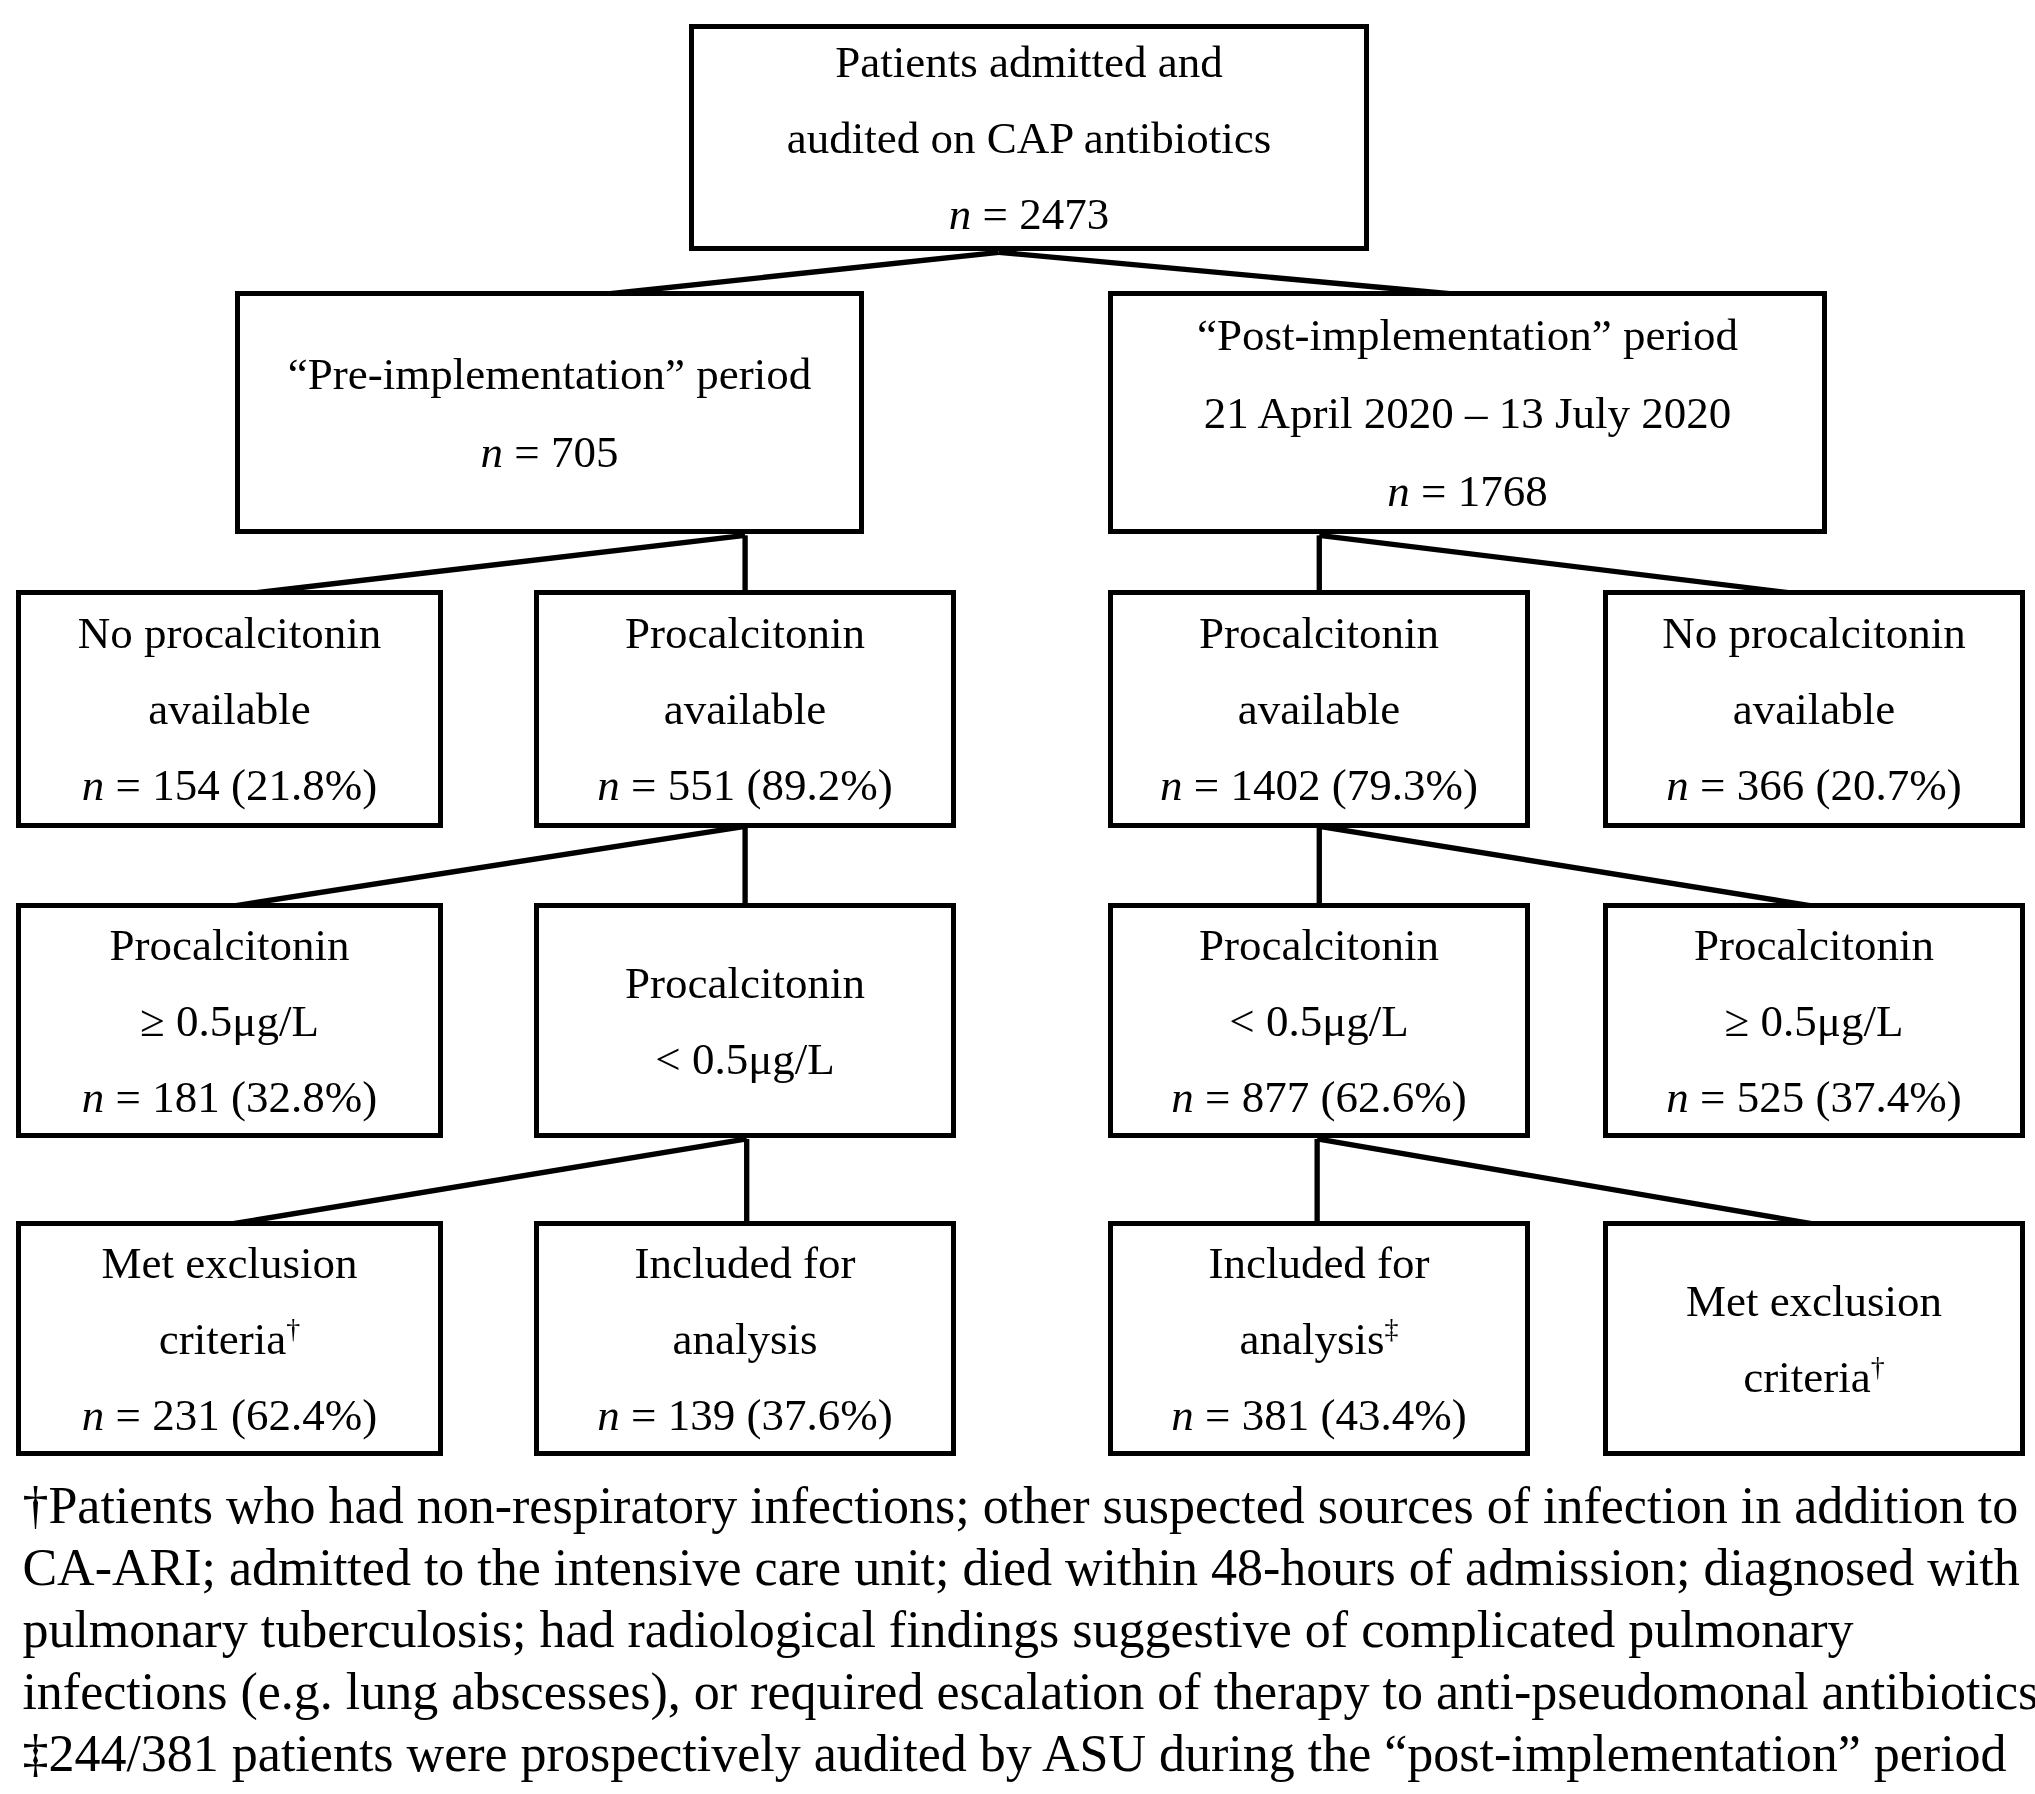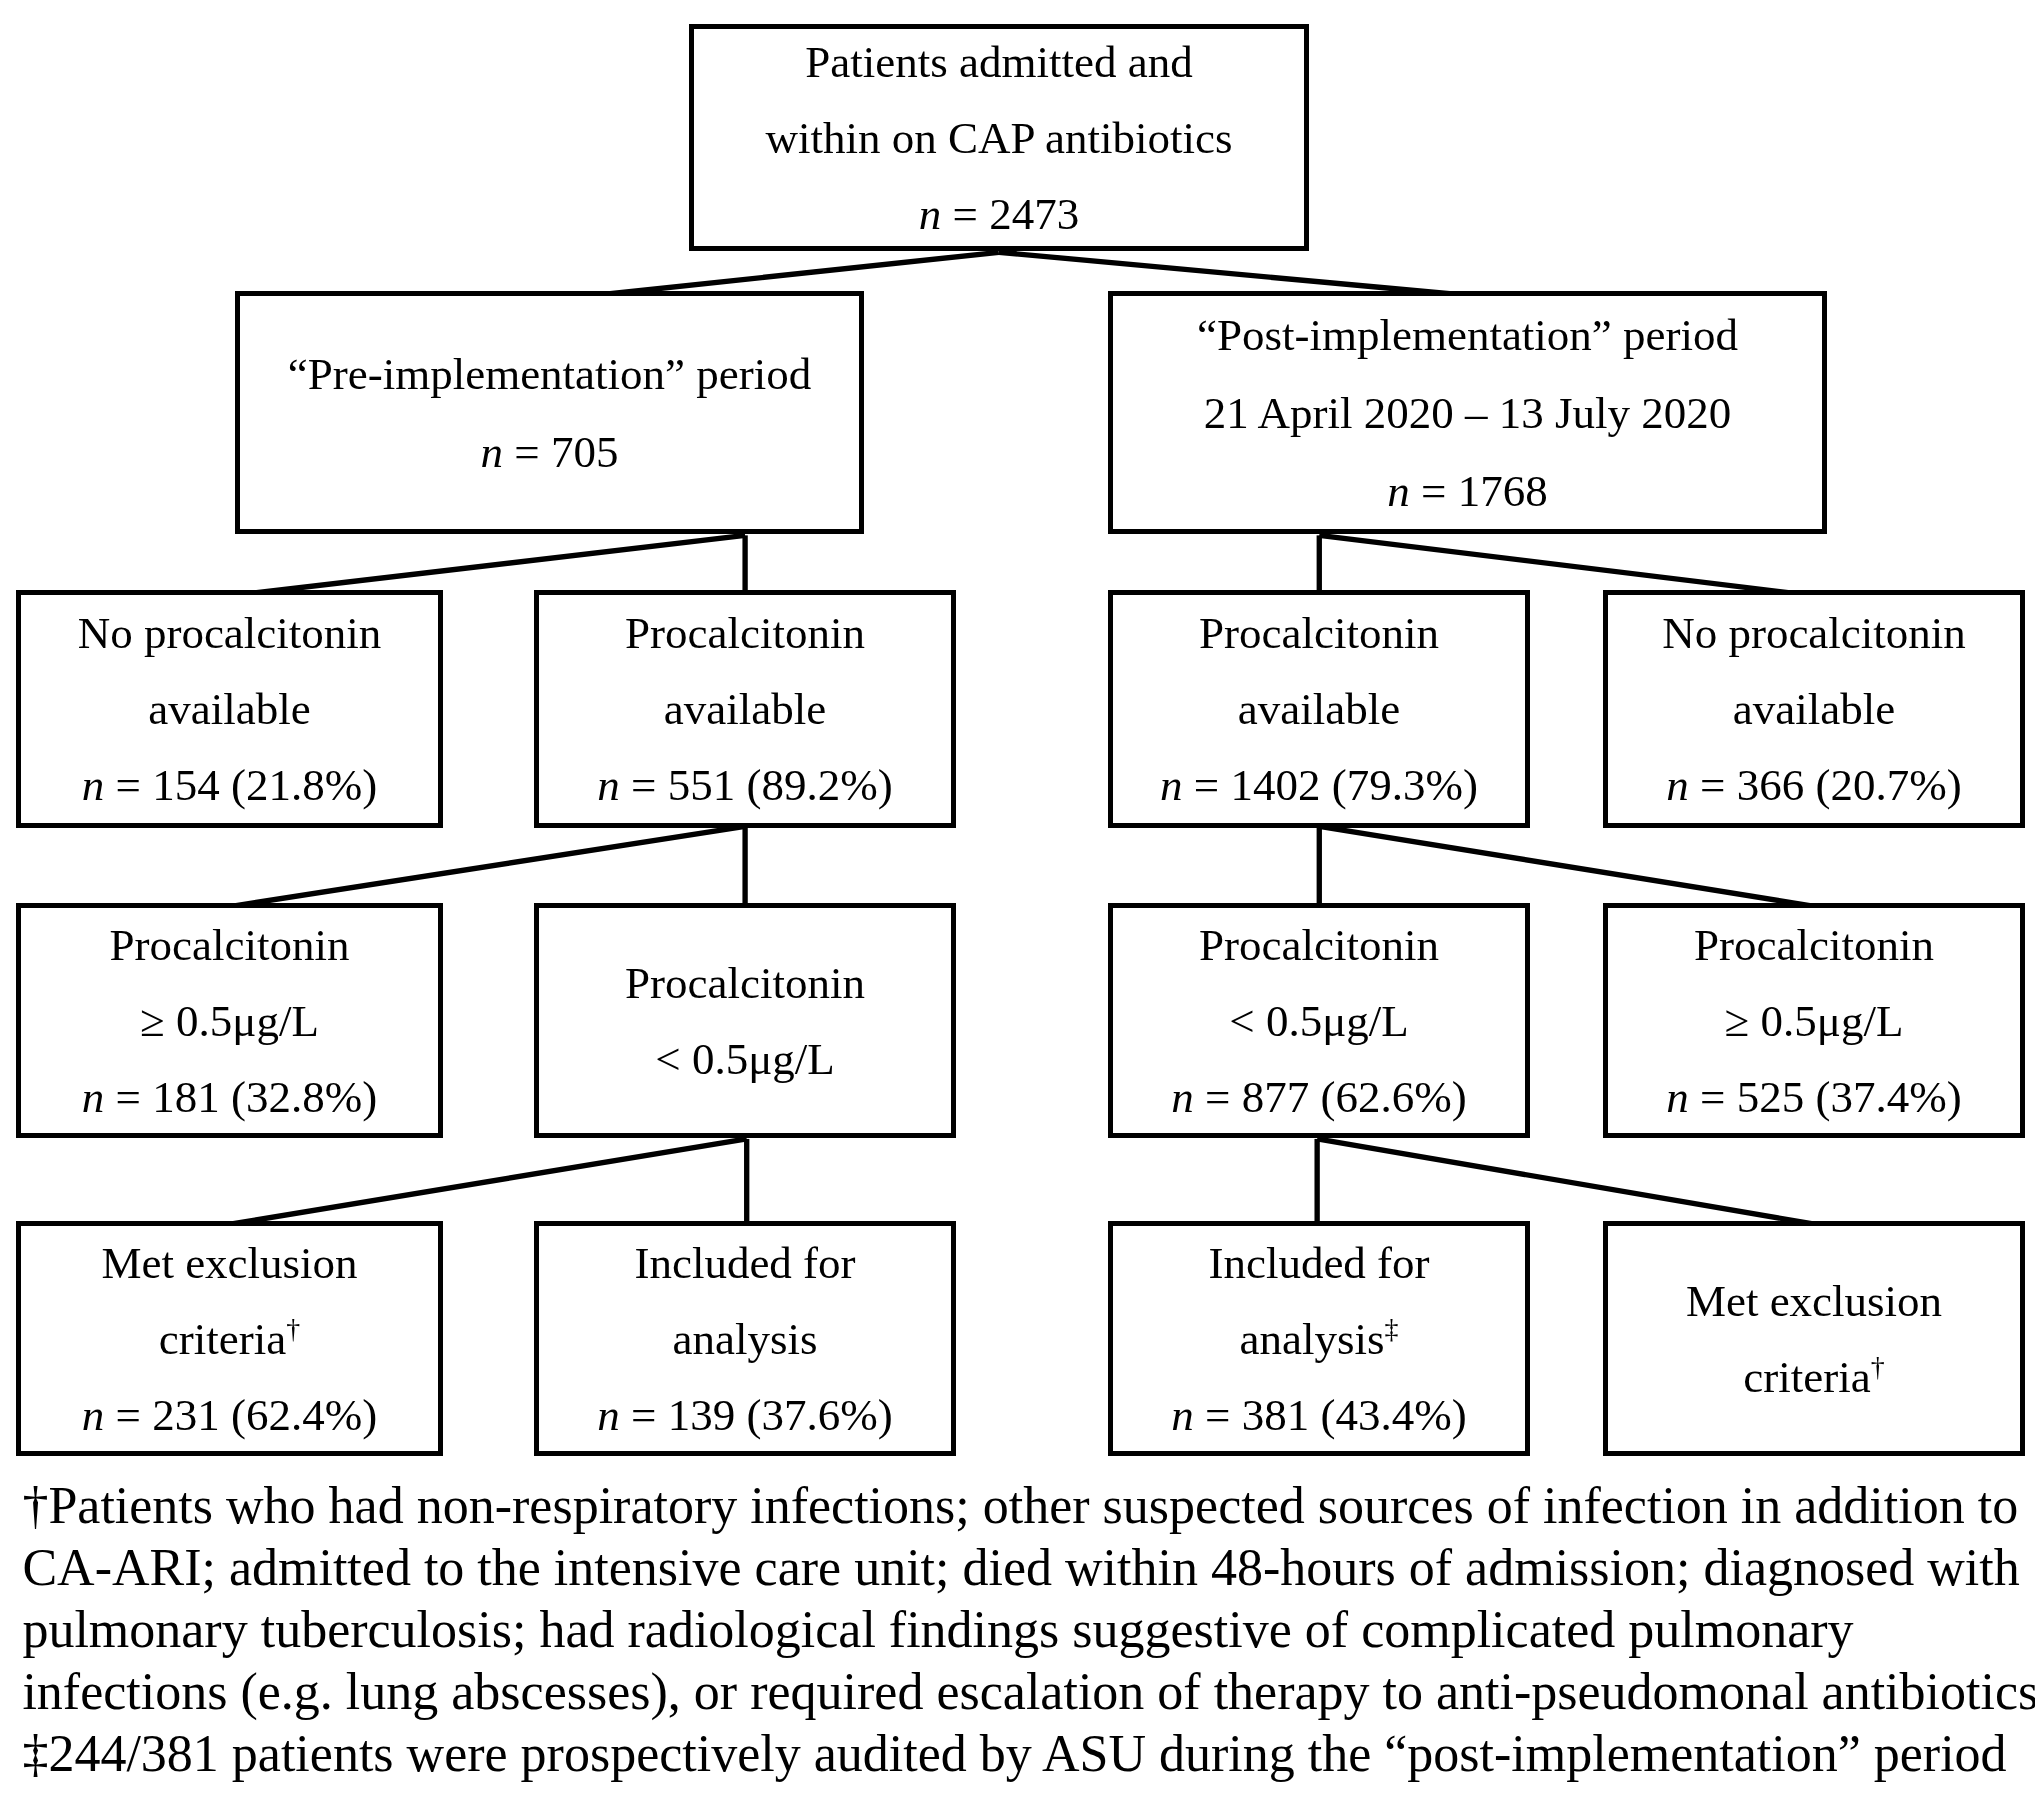--- a/index.html
+++ b/index.html
@@ -55,23 +55,23 @@
     <line x1="2470" y1="1547" x2="2470" y2="1697"></line>
     <line x1="2470" y1="1547" x2="3400" y2="1697"></line>
 
     <line x1="1398" y1="2132" x2="1398" y2="2292"></line>
     <line x1="1398" y1="2132" x2="428" y2="2292"></line>
 
     <line x1="2466" y1="2132" x2="2466" y2="2292"></line>
     <line x1="2466" y1="2132" x2="3400" y2="2292"></line>
   </svg>
 
-  <div class="box" style="left:689px; top:24px; width:620px; height:227px;">
+  <div class="box" style="left:689px; top:24px; width:680px; height:227px;">
     <div class="bl">Patients admitted and</div>
-    <div class="bl">within on CAP antibiotics</div>
+    <div class="bl">audited on CAP antibiotics</div>
     <div class="bl"><span class="nvar">n</span><span> = 2473</span></div>
   </div>
 
   <div class="box lv2" style="left:235px; top:291px; width:629px; height:243px;">
     <div class="bl">“Pre-implementation” period</div>
     <div class="bl"><span class="nvar">n</span><span> = 705</span></div>
   </div>
 
   <div class="box lv2" style="left:1108px; top:291px; width:719px; height:243px;">
     <div class="bl">“Post-implementation” period</div>

